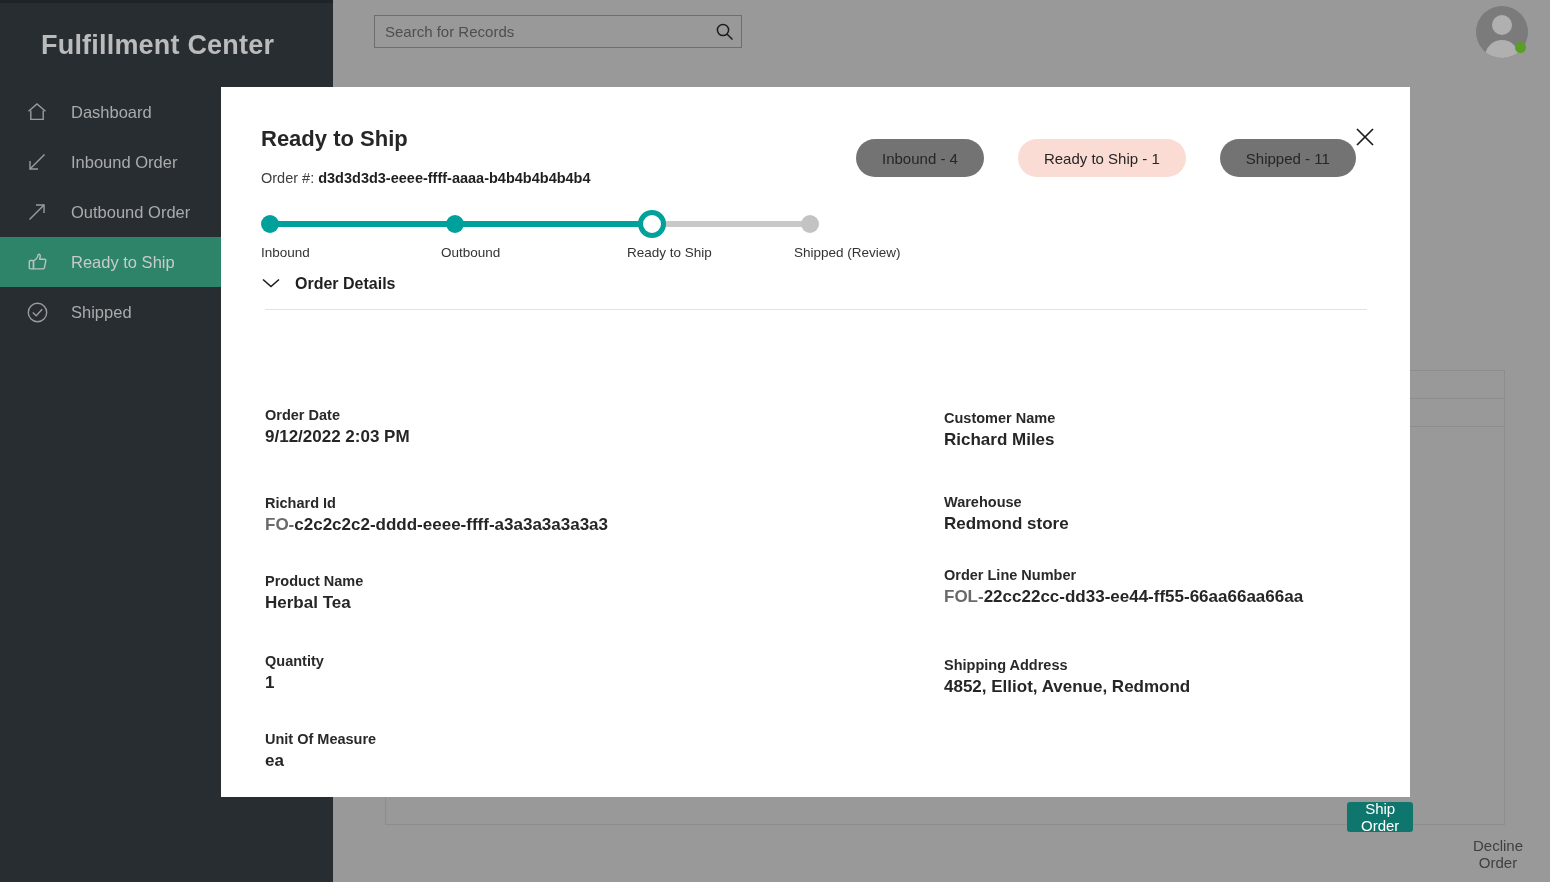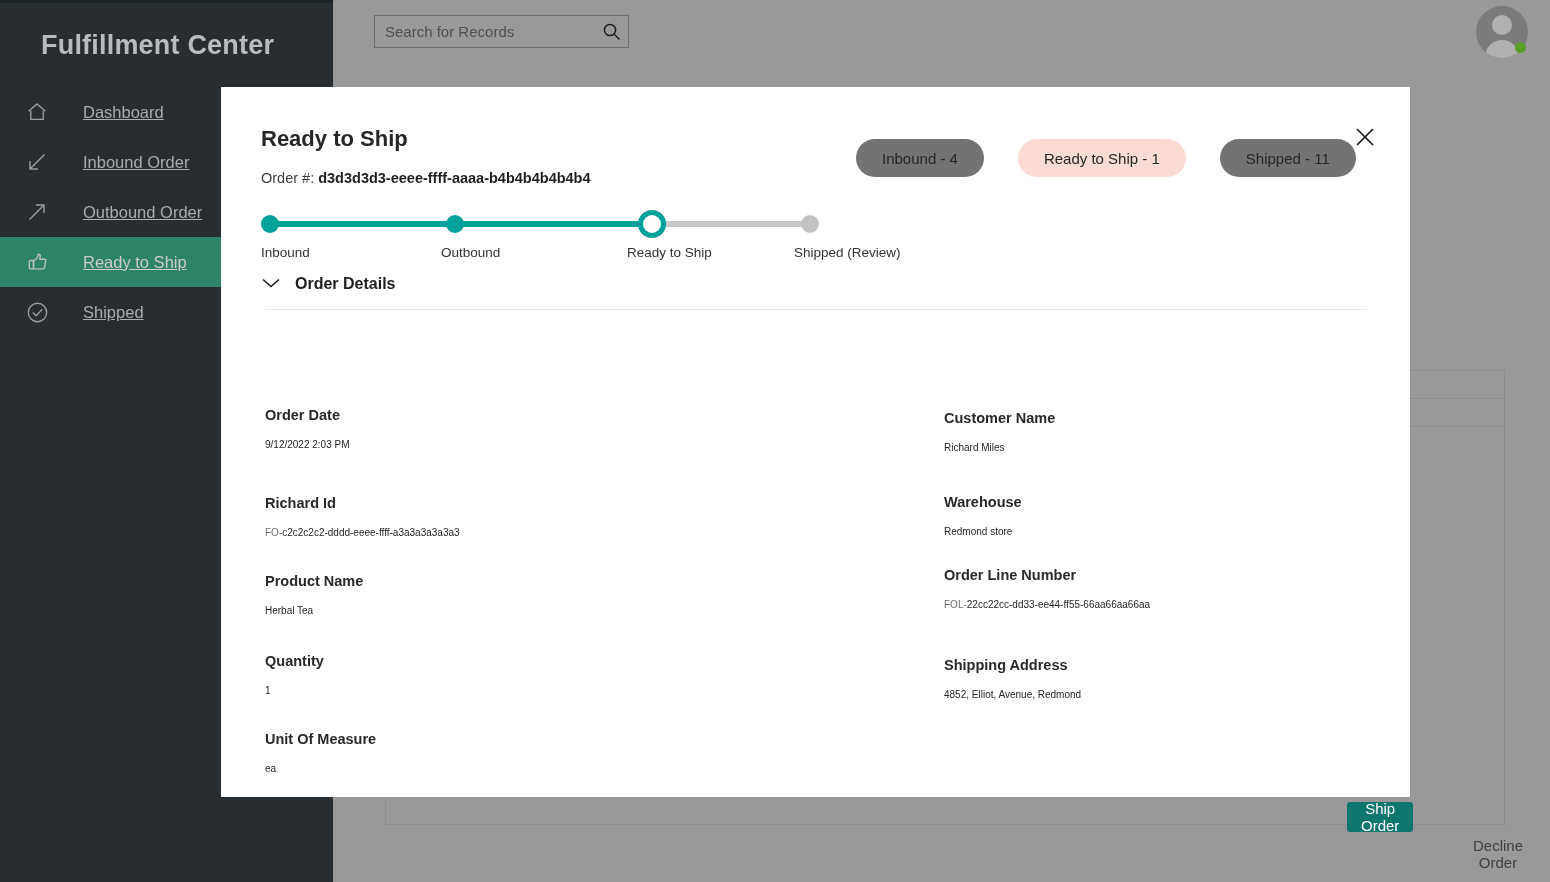--- a/index.html
+++ b/index.html
@@ -12,21 +12,21 @@
 
   
   #app-root { position: absolute; inset: 0; }
 
   #topbar {
     position: absolute; left: 333px; top: 0; right: 0; height: 65px;
     background: #999999;
   }
   #search-wrap {
     position: absolute; left: 41px; top: 15px;
-    width: 255px; height: 33px;
+    width: 368px; height: 33px;
     border: 1px solid #6e6e6e;
     background: #999999;
     display: flex; align-items: center;
   }
   #search-input {
     flex: 1; height: 100%; border: 0; outline: none; background: transparent;
     font-family: "Liberation Sans", sans-serif; font-size: 15px;
     color: #4a4a4a; padding-left: 10px;
   }
   #search-input::placeholder { color: #4e4e4e; opacity: 1; }
@@ -64,24 +64,23 @@
     background: #282d31;
     border-top: 3px solid #1e2529;
   }
   #brand {
     height: 84px; display: flex; align-items: center; padding-left: 41px;
     font-size: 27px; font-weight: 600; color: #b9bbbd;
     letter-spacing: 0.2px;
   }
   .nav-item {
     height: 50px; display: flex; align-items: center;
-    padding-left: 22px; gap: 31px;
+    padding-left: 22px; gap: 19px;
     color: #a9abad; font-size: 16.5px;
     cursor: pointer;
-    text-decoration: underline;
   }
   .nav-item.active { background: #2e8468; color: #c9cbc9; }
   .nav-icon { width: 30px; height: 30px; display:flex; align-items:center; justify-content:center; flex:0 0 30px; }
 
   
   #modal {
     position: absolute; left: 221px; top: 87px;
     width: 1189px; height: 710px;
     background: #ffffff;
   }
@@ -156,22 +155,23 @@
   }
   .col { position: absolute; top: 0; }
   .col-left { left: 44px; width: 620px; }
   .col-right { left: 723px; width: 450px; }
   .fld { position: absolute; }
   .fld .k {
     font-size: 14.5px; font-weight: 700; color: #292929;
     white-space: nowrap;
   }
   .fld .v {
-    margin-top: 16px; font-size: 10px; color: #4a4a4a;
+    margin-top: 4px; font-size: 17px; color: #4a4a4a;
     white-space: nowrap;
+    font-weight: bold;
   }
   .v .pfx { color: #6a6a6a; }
   .v .main { color: #262626; }
 
   
   #ship-order {
     position: absolute; left: 1126px; top: 715px;
     height: 30px; padding: 0 14px; border: 0; border-radius: 3px;
     background: #0f766e; color: #ffffff; font-size: 15px;
     font-family: "Liberation Sans", sans-serif; cursor: pointer;

